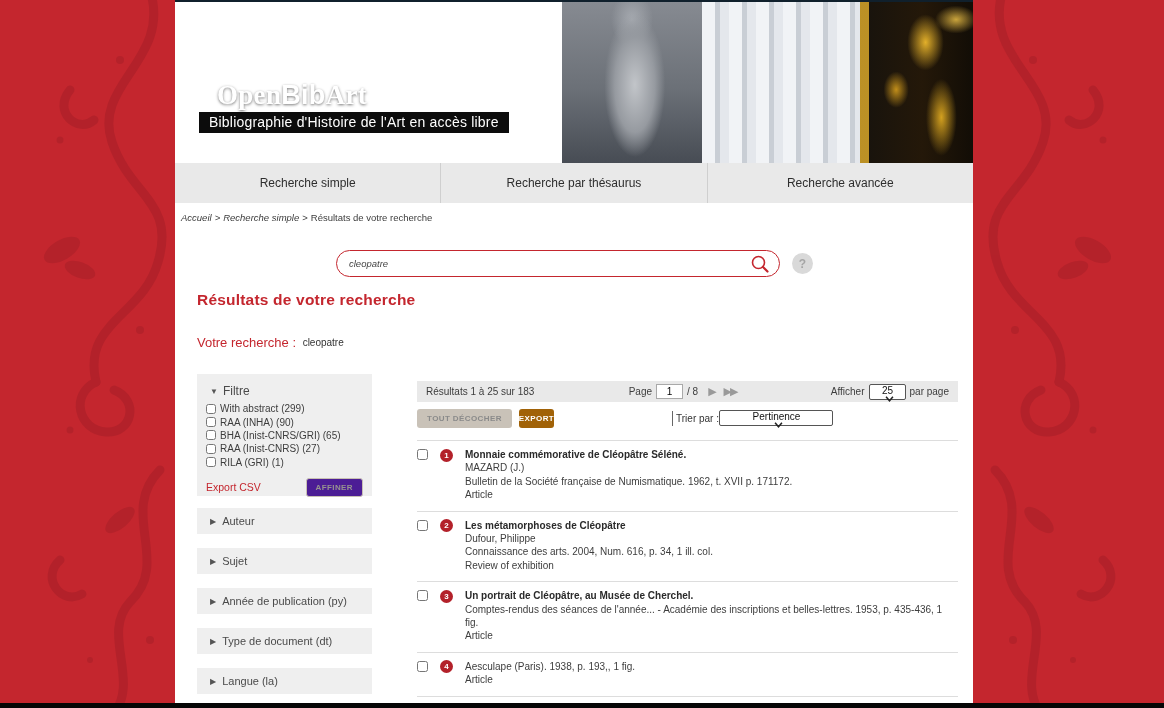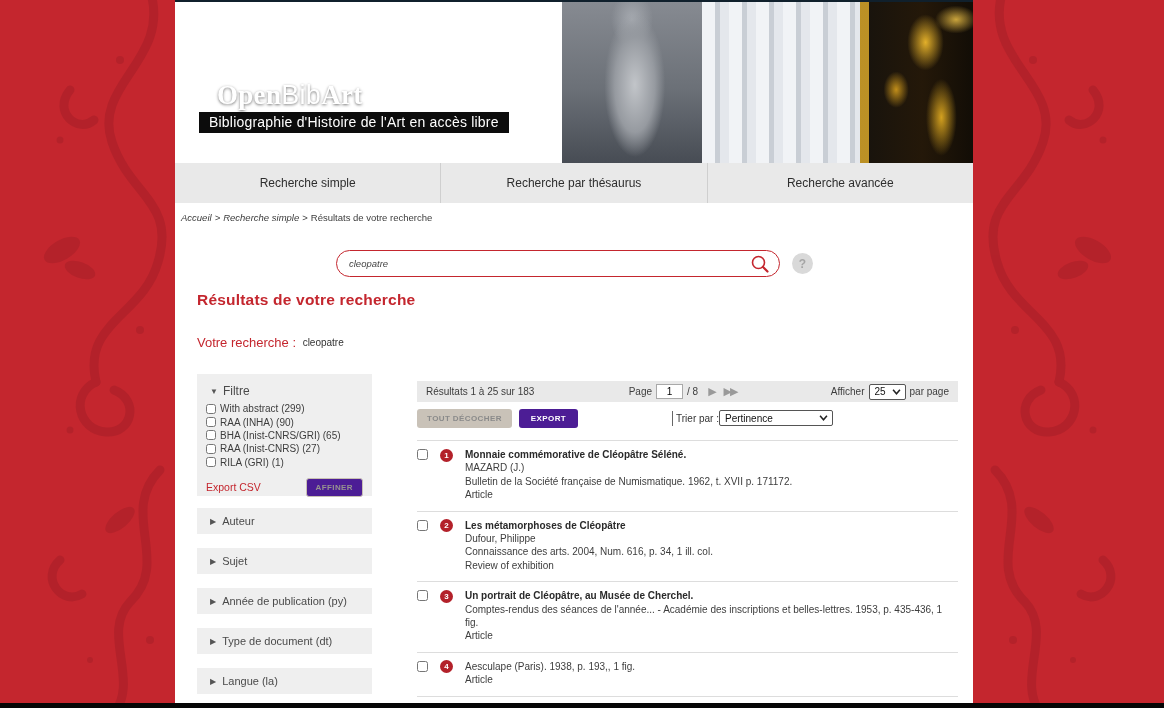--- a/index.html
+++ b/index.html
@@ -55,21 +55,21 @@
       linear-gradient(90deg, rgba(205,158,40,.9) 0 9px, rgba(205,158,40,0) 9px),
       radial-gradient(ellipse 26px 40px at 58% 26%, #e3b02a 0%, rgba(227,176,42,0) 70%),
       radial-gradient(ellipse 22px 55px at 72% 72%, #d3a01f 0%, rgba(211,160,31,0) 70%),
       radial-gradient(ellipse 18px 26px at 32% 55%, #c18e1a 0%, rgba(193,142,26,0) 70%),
       radial-gradient(ellipse 30px 20px at 85% 12%, #caa43c 0%, rgba(202,164,60,0) 70%),
       linear-gradient(90deg, #17130d 0%, #241809 55%, #120d06 100%);
   }
   .logo { position:absolute; left:42px; top:80px; z-index:4; color:#fff; font-size:27px; letter-spacing:.3px;
           text-shadow:0 1px 3px rgba(0,0,0,.55); }
   .logo .w700 { font-weight:700;font-family:Liberation Serif, serif; }
-  .logo .w400 { font-weight:400; opacity:.96;text-align:center; }
+  .logo .w400 { font-weight:700; opacity:.96;text-align:center; }
   .tagline { position:absolute; left:24px; top:112px; z-index:4; background:#0c0c0c; color:#fefefe;
              font-size:14px; padding:2px 10px 3px; letter-spacing:.2px; white-space:nowrap; }
 
   
   .tabs { display:flex; height:40px; background:#e9e9e9; }
   .tab { flex:1; display:flex; align-items:center; justify-content:center; font-size:12px; color:#2e2e2e; cursor:pointer; }
   .tab + .tab { border-left:1px solid #cfcfcf; }
 
   
   .breadcrumb { margin:9px 0 0 6px; height:13px; font-size:9.5px; color:#3c3c3c; }
@@ -112,30 +112,30 @@
 
   
   .results { width:541px; margin-left:45px; padding-top:7px; flex:none; }
   .rbar1 { height:21px; background:#e9e9e9; display:flex; align-items:center; justify-content:space-between;
            padding:0 9px; font-size:10px; color:#3d3d3d; }
   .pg-group, .show-group { display:flex; align-items:center; gap:4px; }
   .pg-input { width:27px; height:15px; border:1px solid #a9a9a9; background:#fff; text-align:center;
               font-size:10px; font-family:"Liberation Sans",sans-serif; }
   .pg-arrow { color:#9a9a9a; font-size:11px; letter-spacing:-2px; cursor:pointer; line-height:1; }
   .sel { display:inline-flex; align-items:center; justify-content:space-between; background:#fff;
-         border:1px solid #555; height:16px; padding:0 4px 0 5px; font-size:10px; color:#111; cursor:pointer; border-radius:2px; }
+         border:1px solid #555; height:16px; padding:0 4px 0 5px; font-size:10px; color:#111; cursor:pointer; border-radius:2px;flex-direction:column; }
   .sel-25 { width:37px; }
   .sel-sort { width:114px; }
   .chev { width:9px; height:6px; flex:none; margin-left:4px; }
 
   .rbar2 { display:flex; align-items:center; margin-top:7px; height:18px; }
   .btn-uncheck { background:#c9c2b8; color:#8a8a8a; border:none; border-radius:3px; font-size:8px; font-weight:700;
                  letter-spacing:.4px; padding:5px 10px; cursor:pointer; }
-  .btn-export { background:#4c1d95; color:#fff; border:none; border-radius:3px; font-size:8px; font-weight:700;
-                letter-spacing:.4px; padding:5px 12px; margin-left:7px; cursor:pointer; }
+  .btn-export { background:#a16207; color:#fff; border:none; border-radius:3px; font-size:8px; font-weight:700;
+                letter-spacing:.4px; padding:5px 0; margin-left:7px; cursor:pointer; }
   .sort-group { margin-left:auto; margin-right:125px; display:flex; align-items:center; gap:0; font-size:10px; color:#333; }
   .vdiv { border-left:1px solid #666; height:15px; margin-right:3px; }
 
   .result-list { margin-top:13px; border-top:1px solid #ddd; }
   .result-item { display:grid; grid-template-columns:17px 19px 1fr; column-gap:6px;
                  padding:7px 0 9px; border-bottom:1px solid #ddd; }
   .result-item input { width:11px; height:11px; margin-top:1px; }
   .badge { width:13px; height:13px; border-radius:50%; background:#b3212a; color:#fff; font-size:8px; font-weight:700;
            display:flex; align-items:center; justify-content:center; margin-top:0.5px; }
   .r-text { font-size:10px; color:#3d3d3d; line-height:13.4px; }

